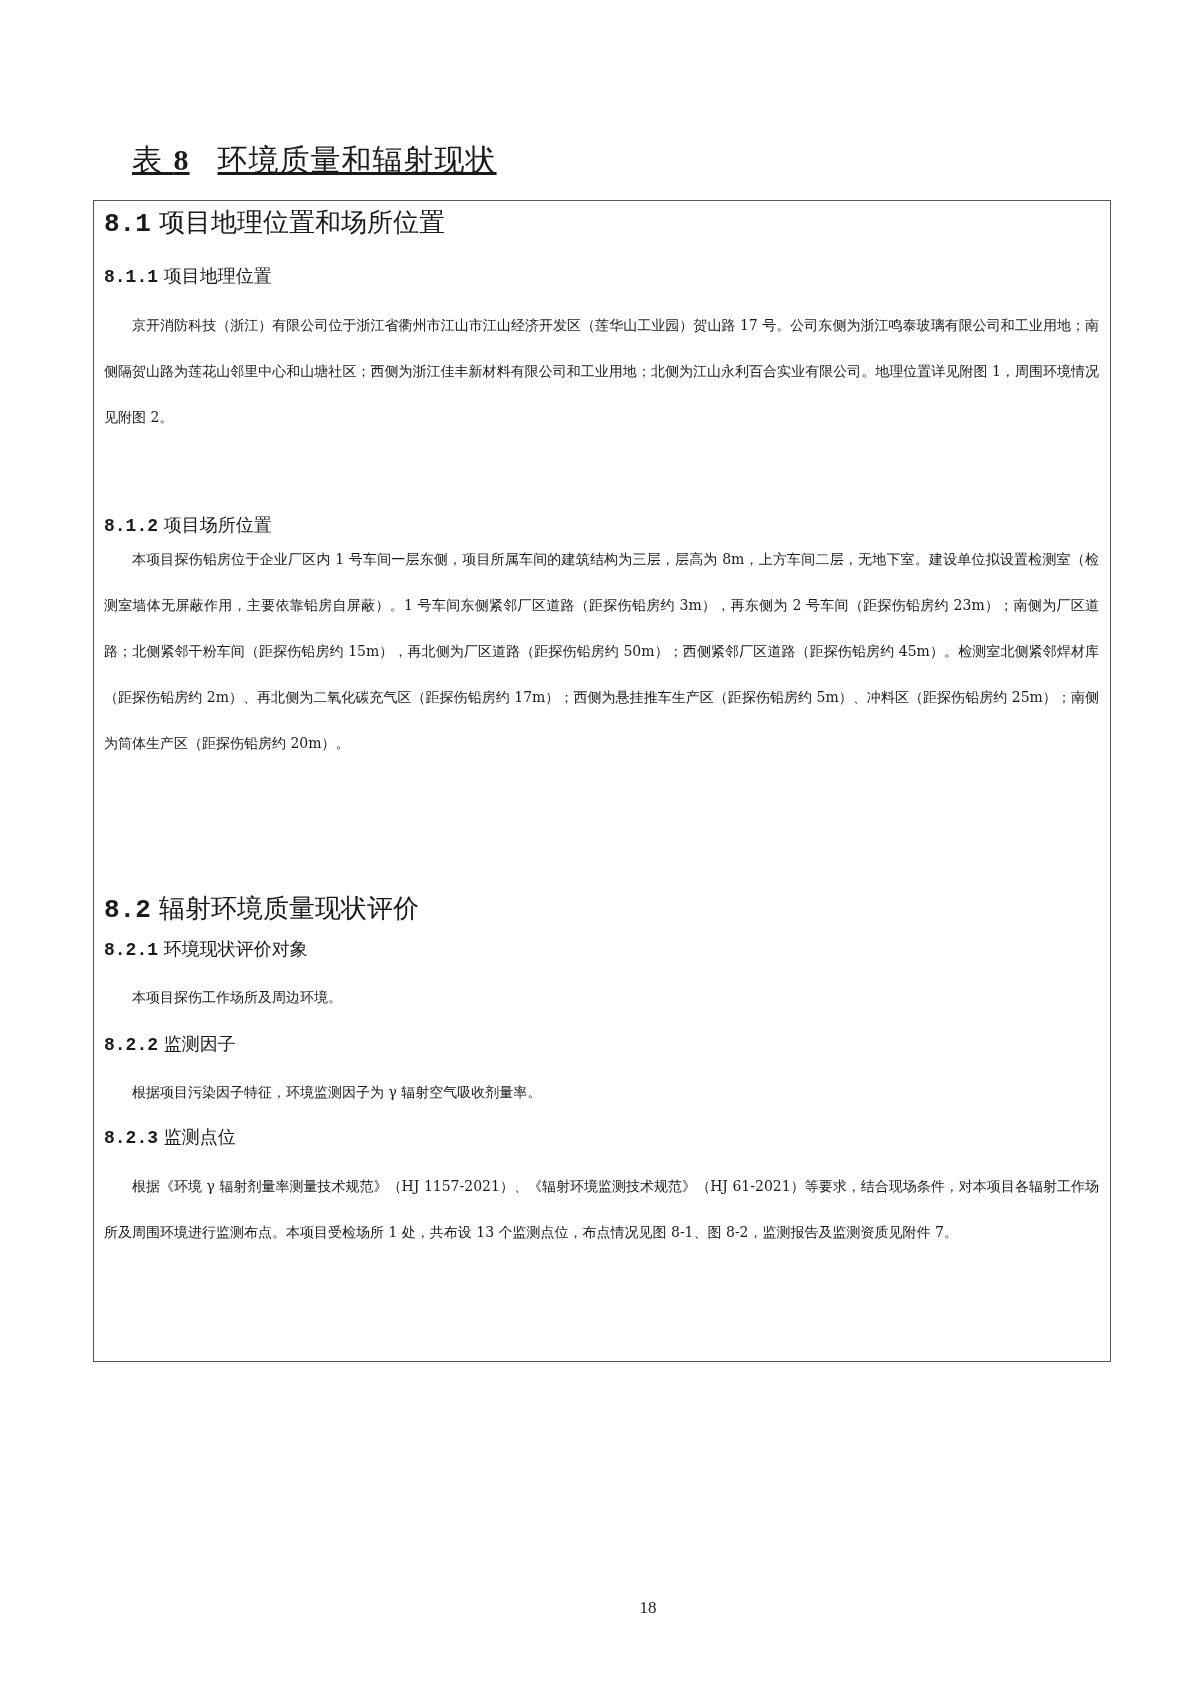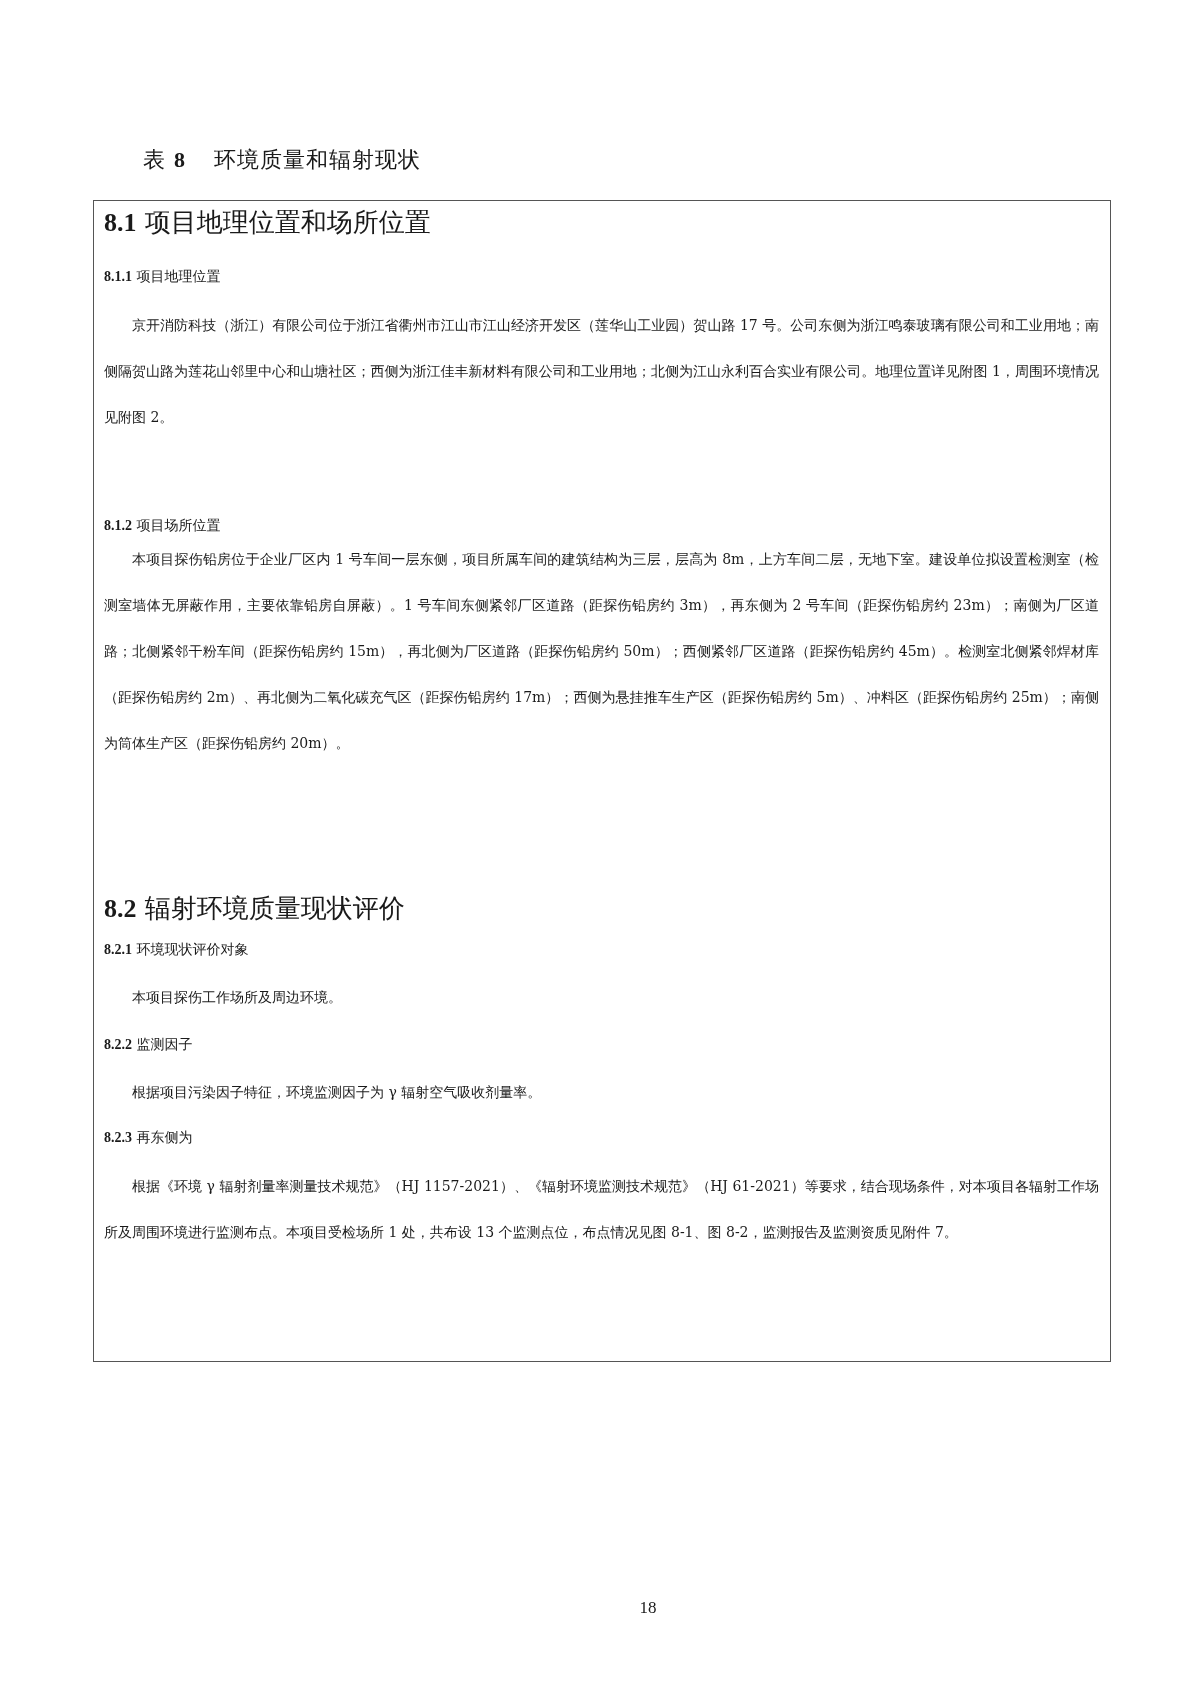--- a/index.html
+++ b/index.html
@@ -2,41 +2,42 @@
 <html><head>
 <meta charset="utf-8">
 <style>
   html, body { margin: 0; padding: 0; background: #ffffff; }
   body {
     width: 1200px; height: 1697px; position: relative; overflow: hidden;
     font-family: "DejaVu Serif", "Liberation Serif", serif;
     color: #1a1a1a;
   }
   .page-title {
-    position: absolute; left: 143px; top: 140px;
-    font-size: 22px; line-height: 40px; letter-spacing: 1px;
+    position: absolute; left: 132px; top: 140px;
+    font-size: 30px; line-height: 40px; letter-spacing: 1px;
     white-space: nowrap;
+    text-decoration: underline;
   }
   .page-title .num { font-weight: bold; font-family: "Liberation Serif", serif; }
   .page-title .gap { display: inline-block; width: 28px; }
   .frame {
     position: absolute; left: 93px; top: 200px;
     width: 1018px; height: 1162px;
     border: 1.5px solid #555;
     box-sizing: border-box;
   }
   .h2 {
     position: absolute; left: 104px;
     font-size: 26px; line-height: 36px; white-space: nowrap;
   }
   .h3 {
     position: absolute; left: 104px;
-    font-size: 14px; line-height: 30px; white-space: nowrap;
+    font-size: 18px; line-height: 30px; white-space: nowrap;
   }
-  .sec-num { font-weight: bold; font-family: Liberation Serif, serif; }
+  .sec-num { font-weight: bold; font-family: Liberation Mono, monospace; }
   .para {
     position: absolute; left: 104px; width: 995px;
     font-size: 14px; line-height: 46px;
     text-align: justify; text-indent: 2em;
   }
   .page-number {
     position: absolute; left: 0; width: 1200px; top: 1598px;
     text-align: center; font-size: 17px; font-family: "Liberation Serif", serif; padding-left: 48px;
   }
 </style>
@@ -56,16 +57,16 @@
 <div class="para" style="top:536px;">本项目探伤铅房位于企业厂区内 1 号车间一层东侧，项目所属车间的建筑结构为三层，层高为 8m，上方车间二层，无地下室。建设单位拟设置检测室（检测室墙体无屏蔽作用，主要依靠铅房自屏蔽）。1 号车间东侧紧邻厂区道路（距探伤铅房约 3m），再东侧为 2 号车间（距探伤铅房约 23m）；南侧为厂区道路；北侧紧邻干粉车间（距探伤铅房约 15m），再北侧为厂区道路（距探伤铅房约 50m）；西侧紧邻厂区道路（距探伤铅房约 45m）。检测室北侧紧邻焊材库（距探伤铅房约 2m）、再北侧为二氧化碳充气区（距探伤铅房约 17m）；西侧为悬挂推车生产区（距探伤铅房约 5m）、冲料区（距探伤铅房约 25m）；南侧为筒体生产区（距探伤铅房约 20m）。</div>
 
 <div class="h2" style="top:878px;margin-top:12px;"><span class="sec-num">8.2</span> <span>辐射环境质量现状评价</span></div>
 
 <div class="h3" style="top:934px;"><span class="sec-num">8.2.1</span> <span>环境现状评价对象</span></div>
 <div class="para" style="top:974px;">本项目探伤工作场所及周边环境。</div>
 
 <div class="h3" style="top:1029px;"><span class="sec-num">8.2.2</span> <span>监测因子</span></div>
 <div class="para" style="top:1069px;">根据项目污染因子特征，环境监测因子为 γ 辐射空气吸收剂量率。</div>
 
-<div class="h3" style="top:1122px;"><span class="sec-num">8.2.3</span> <span>再东侧为</span></div>
+<div class="h3" style="top:1122px;"><span class="sec-num">8.2.3</span> <span>监测点位</span></div>
 <div class="para" style="top:1163px;">根据《环境 γ 辐射剂量率测量技术规范》（HJ 1157-2021）、《辐射环境监测技术规范》（HJ 61-2021）等要求，结合现场条件，对本项目各辐射工作场所及周围环境进行监测布点。本项目受检场所 1 处，共布设 13 个监测点位，布点情况见图 8-1、图 8-2，监测报告及监测资质见附件 7。</div>
 
 <div class="page-number">18</div>
 
 </body></html>

